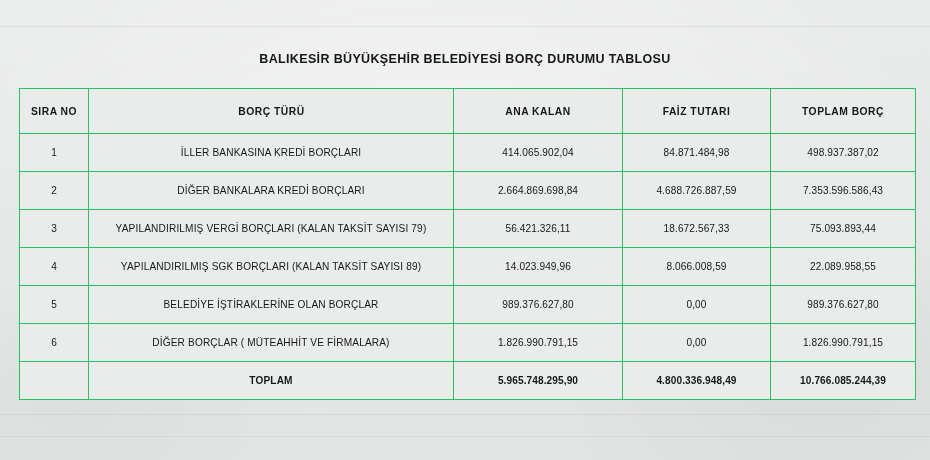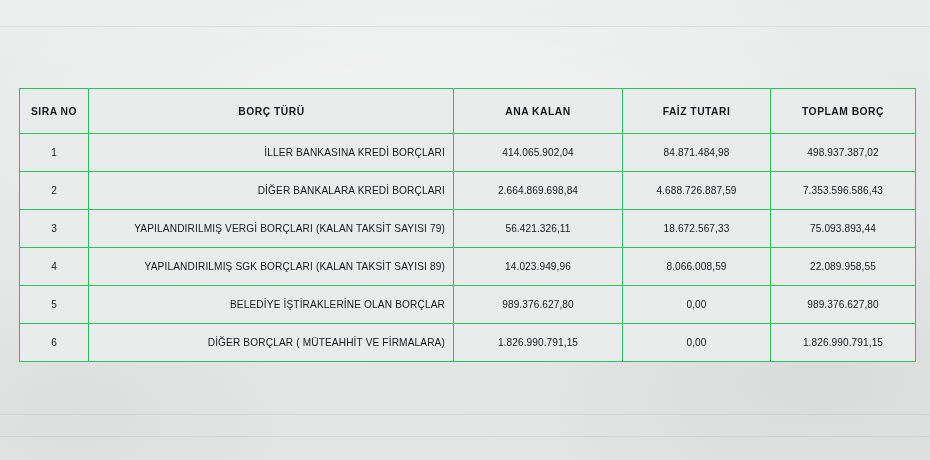--- a/index.html
+++ b/index.html
@@ -70,21 +70,21 @@
   }
   thead th.h-sira { text-align: center; }
   thead th.h-tur  { text-align: left; padding-left: 9px; }
   tbody td { height: 37px; }
   td.c-sira {
     text-align: center;
     font-weight: bold;
     font-size: 10.6px;
   }
   td.c-tur {
-    text-align: right;
+    text-align: center;
     padding-left: 9px;
     letter-spacing: 0.15px;
     font-size: 9.9px;
   }
   td.c-num {
     text-align: center;
     padding-right: 9px;
     font-size: 10.2px;
     letter-spacing: 0.1px;
   }
@@ -110,20 +110,21 @@
 <body>
 
 <div id="paper"></div>
 
 <div id="doc">
 
   <div class="scanline" style="top:26px"></div>
   <div class="scanline" style="top:414px"></div>
   <div class="scanline" style="top:436px"></div>
 
+  <div id="table-title">BALIKESİR BÜYÜKŞEHİR BELEDİYESİ BORÇ DURUMU TABLOSU</div>
 
   <table class="debt-table">
     <colgroup>
       <col style="width:69px">
       <col style="width:365px">
       <col style="width:169px">
       <col style="width:148px">
       <col style="width:145px">
     </colgroup>
     <thead>
@@ -171,16 +172,23 @@
         <td class="c-num">0,00</td>
         <td class="c-num c-total-col">989.376.627,80</td>
       </tr>
       <tr>
         <td class="c-sira">6</td>
         <td class="c-tur">DİĞER BORÇLAR ( MÜTEAHHİT VE FİRMALARA)</td>
         <td class="c-num">1.826.990.791,15</td>
         <td class="c-num">0,00</td>
         <td class="c-num c-total-col">1.826.990.791,15</td>
       </tr>
+      <tr class="total-row">
+        <td class="c-sira"></td>
+        <td class="c-tur">TOPLAM</td>
+        <td class="c-num">5.965.748.295,90</td>
+        <td class="c-num">4.800.336.948,49</td>
+        <td class="c-num">10.766.085.244,39</td>
+      </tr>
     </tbody>
   </table>
 
 </div>
 
 </body></html>

